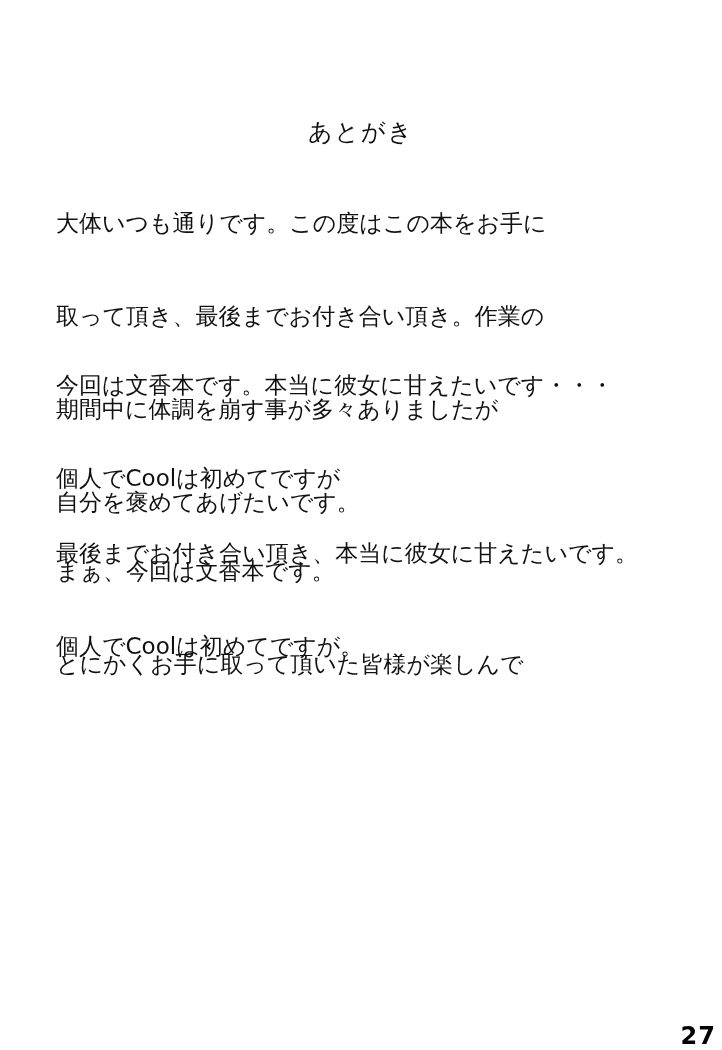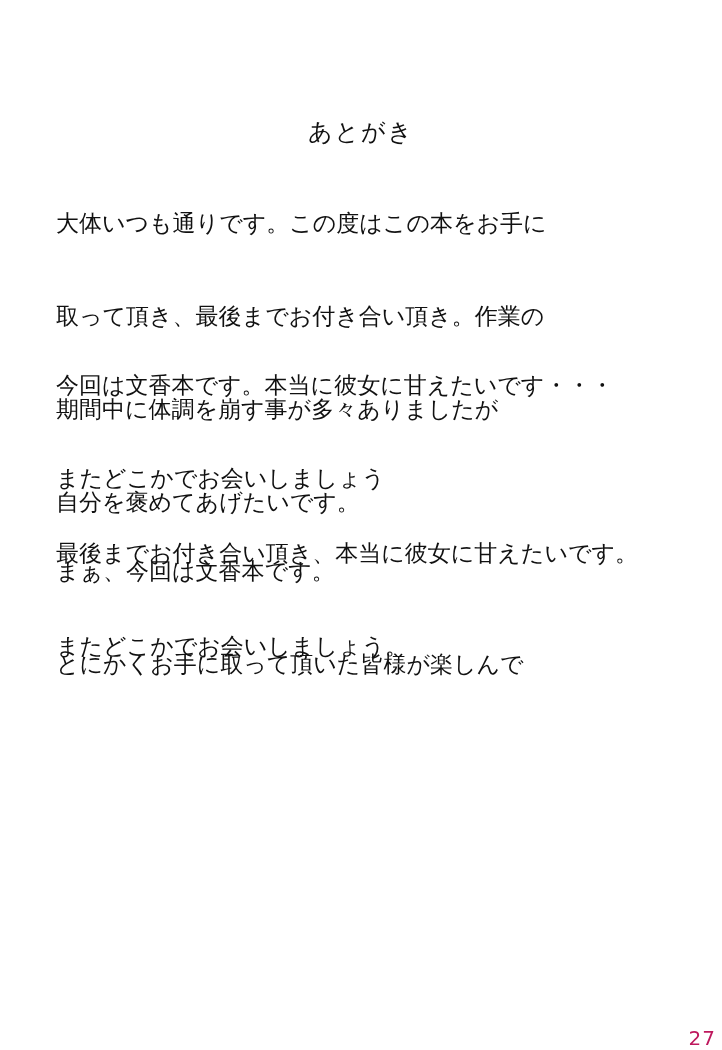--- a/index.html
+++ b/index.html
@@ -49,46 +49,47 @@
   #para2 { top: 290px; }
   #para3 { top: 458px; }
   .para-line {
     display: block;
     white-space: nowrap;
   }
   .page-number {
     position: absolute;
     right: 6px;
     bottom: 18px;
-    font-size: 20px;
-    color: #be185d;
+    font-size: 24px;
+    color: #000000;
     letter-spacing: 1px;
+    font-weight: bold;
   }
 </style>
 </head>
 <body>
 
 <div class="page">
 
   <div class="afterword-title">あとがき</div>
 
   <div class="body-block" id="para1">
     <span class="para-line">大体いつも通りです。この度はこの本をお手に</span>
     <span class="para-line">取って頂き、最後までお付き合い頂き。作業の</span>
     <span class="para-line">期間中に体調を崩す事が多々ありましたが</span>
     <span class="para-line">自分を褒めてあげたいです。</span>
   </div>
 
   <div class="body-block" id="para2">
     <span class="para-line">今回は文香本です。本当に彼女に甘えたいです・・・</span>
-    <span class="para-line">またどこかでお会いしましょう</span>
+    <span class="para-line">個人でCoolは初めてですが</span>
     <span class="para-line">まぁ、今回は文香本です。</span>
     <span class="para-line">とにかくお手に取って頂いた皆様が楽しんで</span>
   </div>
 
   <div class="body-block" id="para3">
     <span class="para-line">最後までお付き合い頂き、本当に彼女に甘えたいです。</span>
-    <span class="para-line">またどこかでお会いしましょう。</span>
+    <span class="para-line">個人でCoolは初めてですが。</span>
   </div>
 
   <div class="page-number">27</div>
 
 </div>
 
 </body></html>

